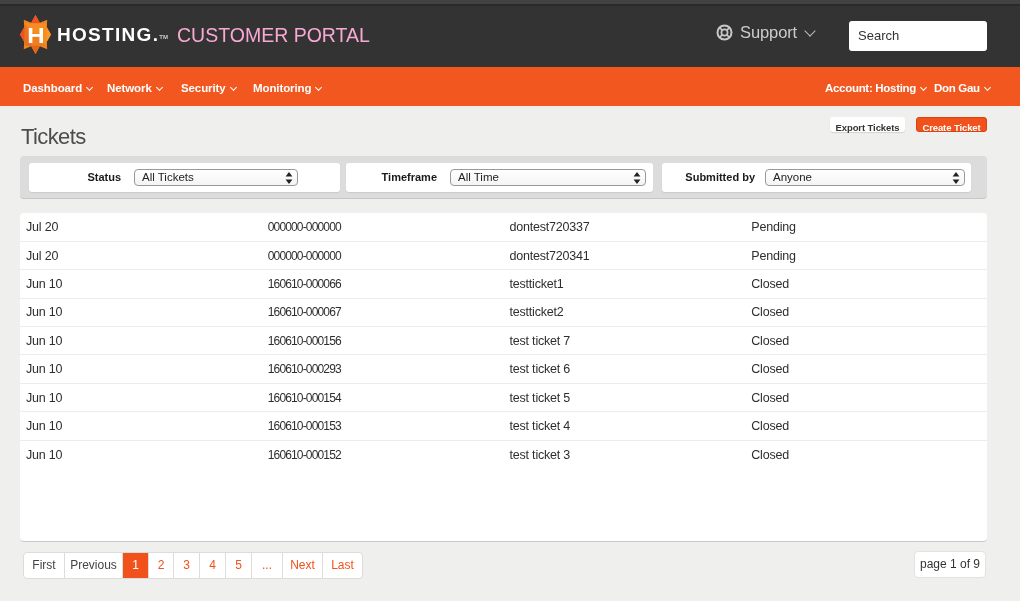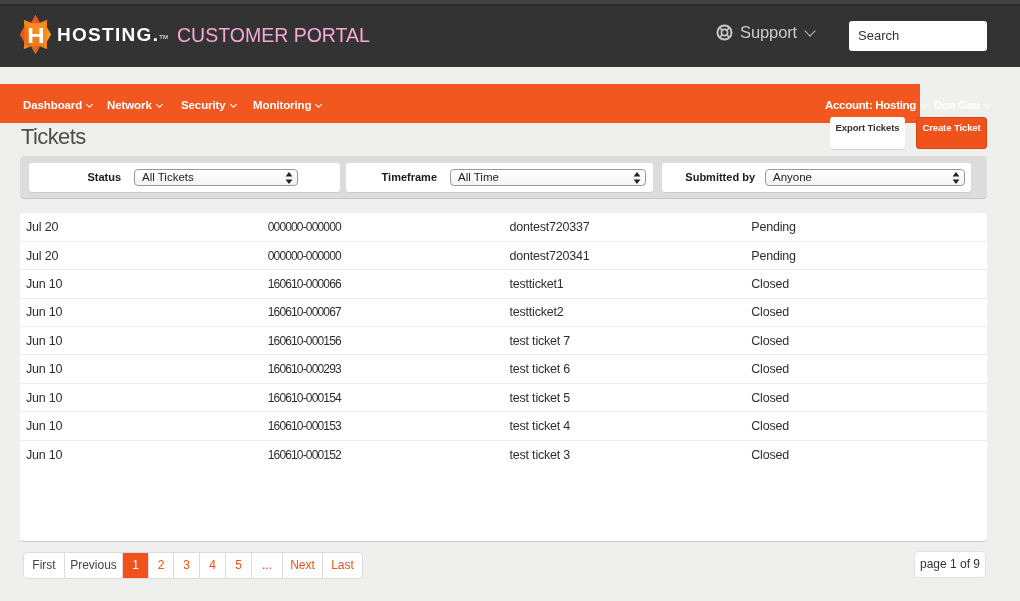--- a/index.html
+++ b/index.html
@@ -13,27 +13,27 @@
 .logo-star { position:absolute; left:20px; top:15px; }
 .logo-hosting { position:absolute; left:57px; top:24px; font-size:19px; font-weight:bold; color:#ffffff; letter-spacing:1.3px; }
 .logo-tm { font-size:6px; letter-spacing:0; vertical-align:2.5px; color:#cccccc; }
 .logo-cp { position:absolute; left:177px; top:23.5px; font-size:19.5px; color:#f9a8d4; letter-spacing:0px; }
 .support { position:absolute; left:716px; top:23px; color:#cccccc; font-size:16.5px; letter-spacing:-0.1px; }
 .support svg { vertical-align:-3px; margin-right:7px; }
 .chev { display:inline-block; width:8px; height:8px; border-right:1.6px solid #bbbbbb; border-bottom:1.6px solid #bbbbbb; transform:rotate(45deg); margin-left:9px; vertical-align:3px; }
 .search { position:absolute; left:849px; top:21px; width:138px; height:30px; background:#ffffff; border-radius:3px; font-size:13px; color:#333; line-height:30px; padding-left:9px; }
 
 
-.nav { position:absolute; left:0; top:67px; width:920px; height:39px; background:#f1571f; color:#fff; font-size:11.5px; font-weight:bold; letter-spacing:-0.1px;margin-top:17px; }
+.nav { position:absolute; left:0; top:67px; width:1020px; height:39px; background:#f1571f; color:#fff; font-size:11.5px; font-weight:bold; letter-spacing:-0.1px; }
 .nav .item { position:absolute; top:2px; line-height:39px; white-space:nowrap; }
 .nchev { display:inline-block; width:5px; height:5px; border-right:1.5px solid #fff; border-bottom:1.5px solid #fff; transform:rotate(45deg); margin-left:5px; vertical-align:2px; }
 
 
 .h1 { position:absolute; left:21px; top:124px; font-size:22px; color:#4d4d4d; letter-spacing:-0.6px; }
-.btn { position:absolute; top:117px; height:32px; border-radius:3px; font-size:9.5px; font-weight:bold; letter-spacing:-0.1px; text-align:center; line-height:22px; }
+.btn { position:absolute; top:117px; height:15px; border-radius:3px; font-size:9.5px; font-weight:bold; letter-spacing:-0.1px; text-align:center; line-height:22px; }
 .btn-export { left:830px; width:75px; background:#ffffff; color:#333; box-shadow:0 1px 1px rgba(0,0,0,0.12); }
 .btn-create { left:916px; width:71px; background:#f1511b; color:#fff; border:1px solid #d8430f; line-height:20px; }
 
 
 .filters { position:absolute; left:20px; top:156px; width:967px; height:43px; background:#dcdcdc; border-radius:4px; border-bottom:1px solid #c6c6c6; }
 .fbox { position:absolute; top:7px; height:29px; background:#ffffff; border-radius:3px; box-shadow:0 1px 1px rgba(0,0,0,0.08); }
 .fb1 { left:9px;  width:311px; }
 .fb2 { left:326px; width:307px; }
 .fb3 { left:642px; width:309px; }
 .flabel { position:absolute; top:0; height:29px; line-height:29px; font-size:11px; font-weight:bold; color:#1a1a1a; text-align:right; }

